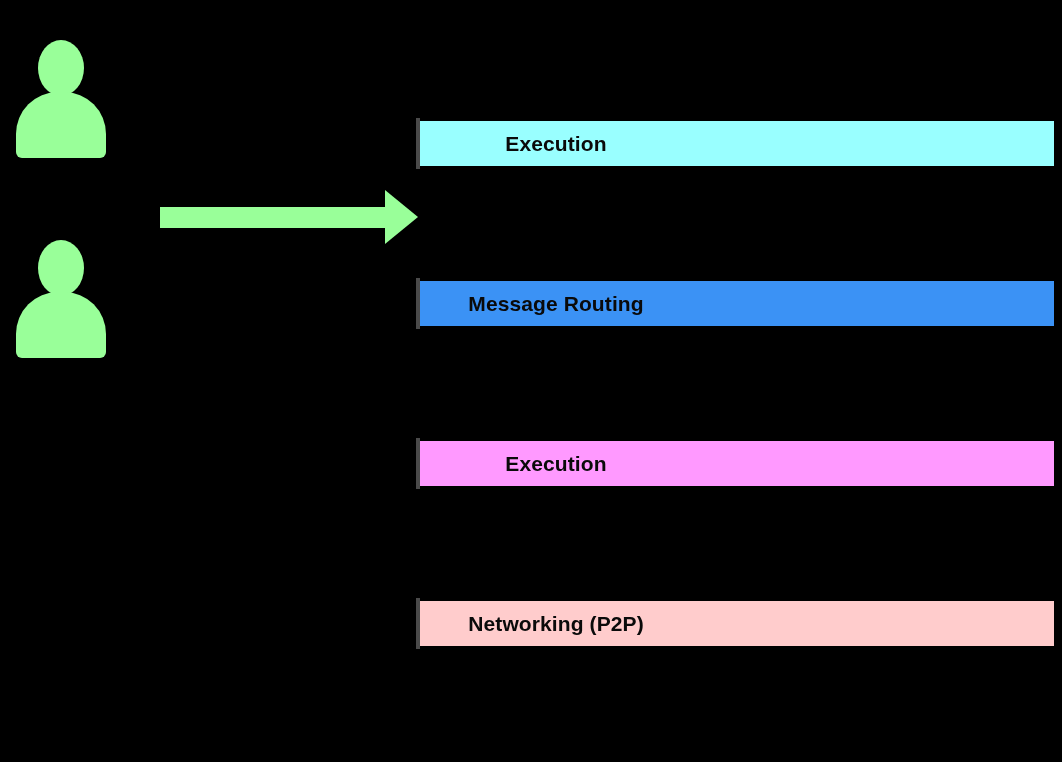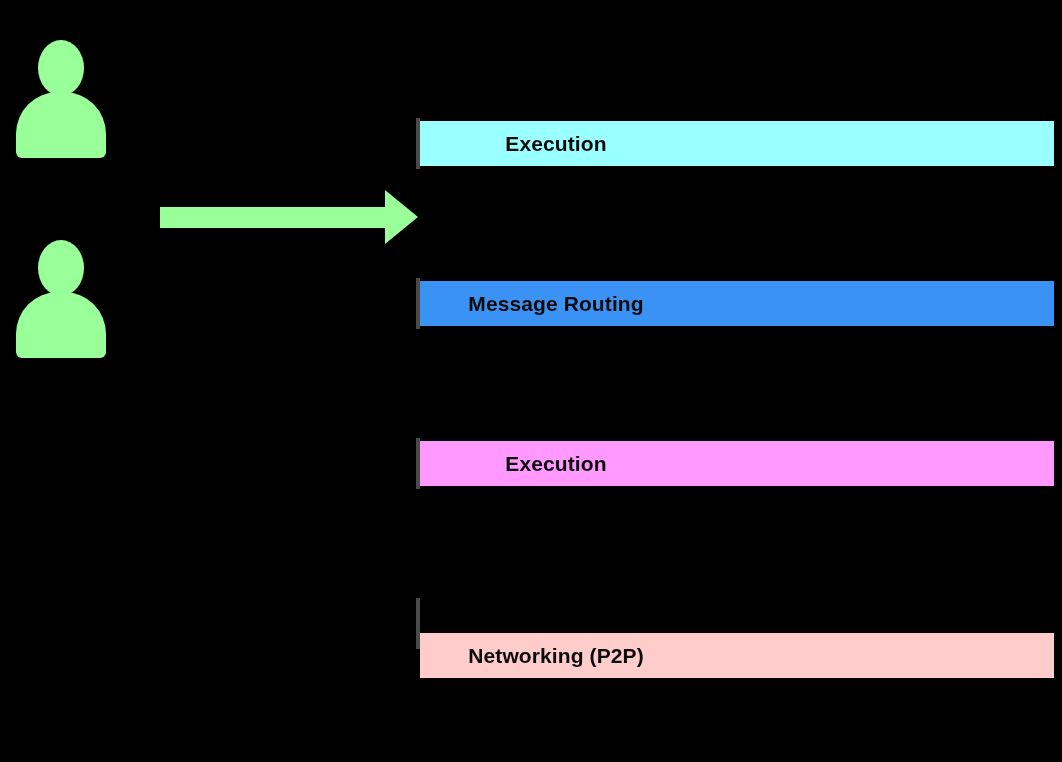--- a/index.html
+++ b/index.html
@@ -137,18 +137,18 @@
 
   <div class="layer-row" id="layer-2" style="top: 441px;">
     <div class="tick" style="background: rgb(74, 74, 74);"></div>
     <div class="bar" id="bar-2" style="background: rgb(255, 153, 255);">
       <span class="bar-label">Execution</span>
     </div>
   </div>
 
   <div class="layer-row" id="layer-3" style="top: 601px;">
     <div class="tick" style="background: rgb(74, 74, 74);"></div>
-    <div class="bar" id="bar-3" style="background: rgb(255, 204, 204); margin-top: 32px;">
+    <div class="bar" id="bar-3" style="background: rgb(255, 204, 204);">
       <span class="bar-label">Networking (P2P)</span>
     </div>
   </div>
 
 </div>
 
 </body></html>

